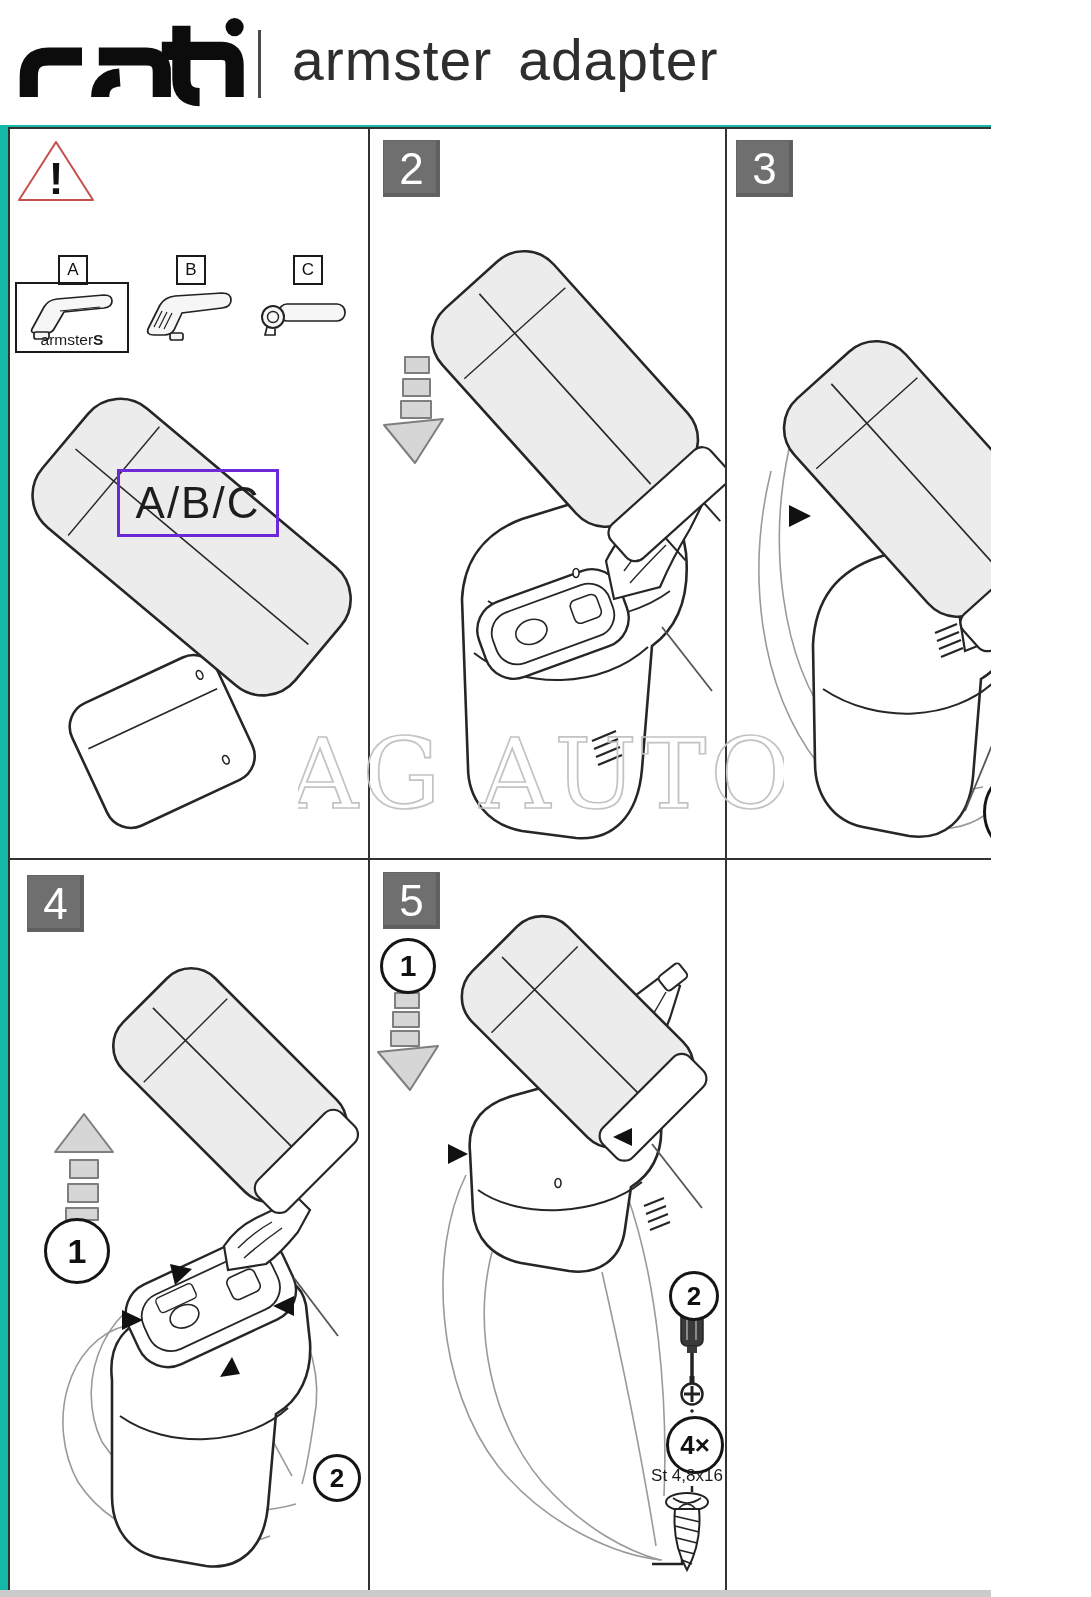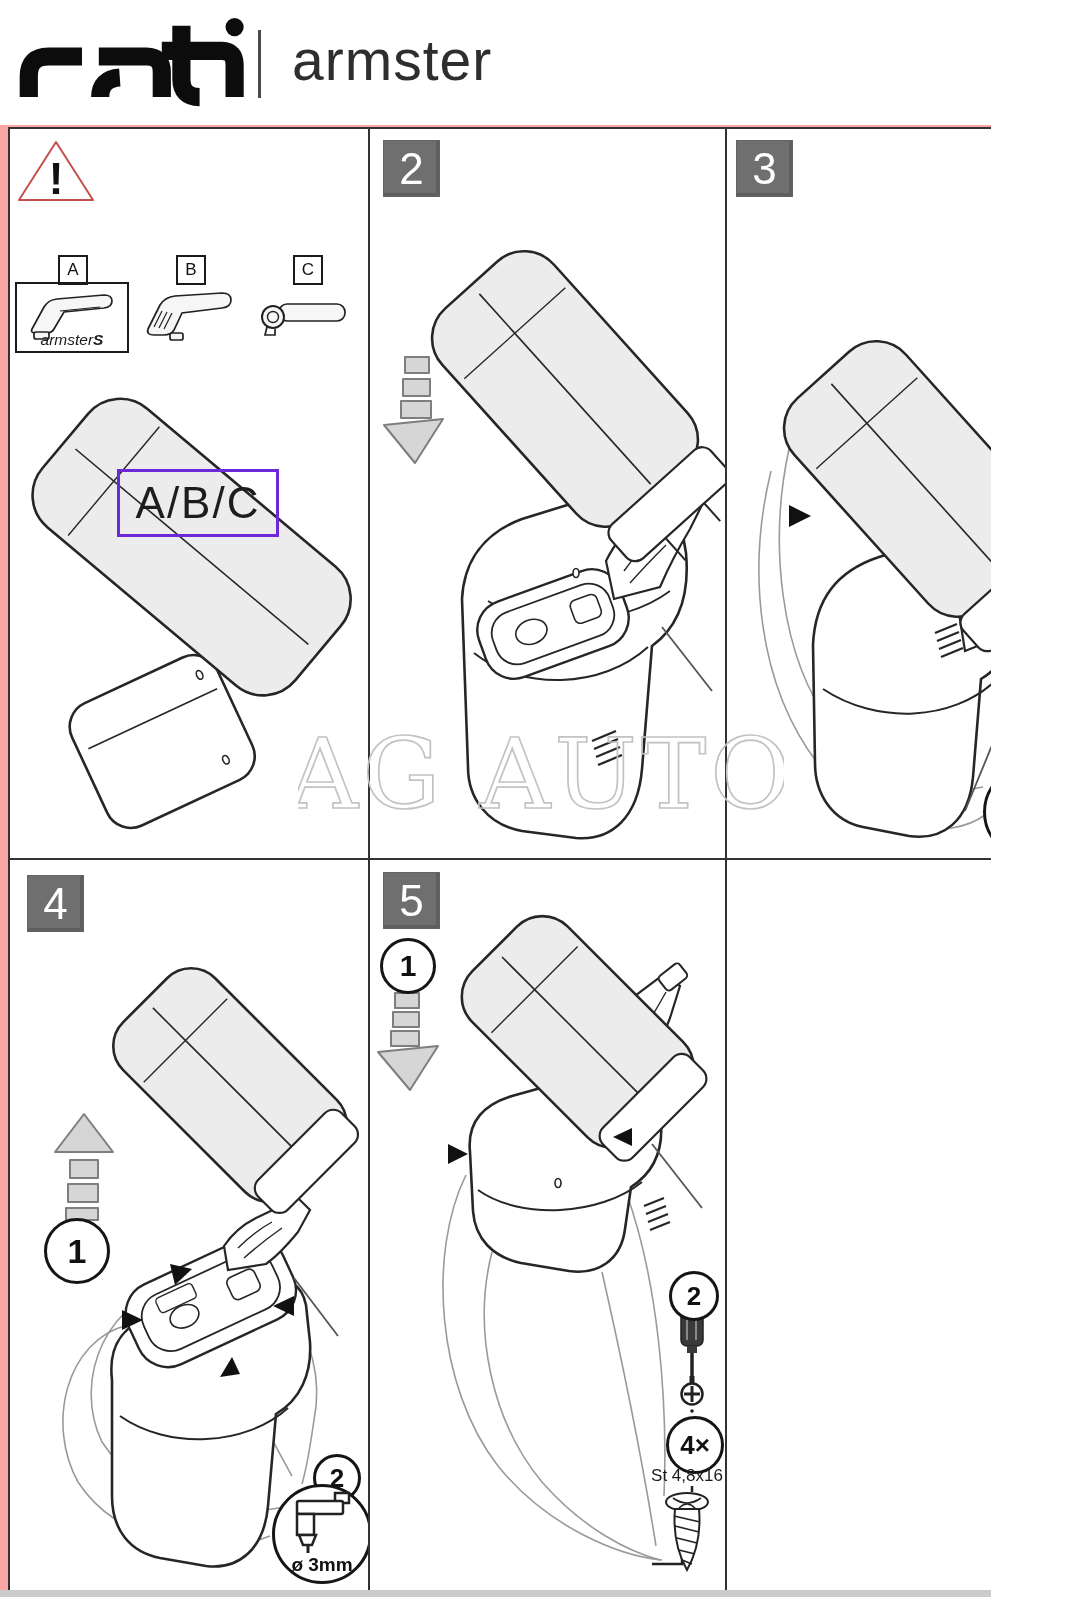--- a/index.html
+++ b/index.html
@@ -1,16 +1,16 @@
 <!DOCTYPE html>
 <html><head>
 <meta charset="utf-8">
 <style>
   html,body{margin:0;padding:0;background:#fff;}
-  .page{position:relative;width:991px;height:1597px;background:#fca5a5;overflow:hidden;
+  .page{position:relative;width:991px;height:1597px;background:#14b8a6;overflow:hidden;
         font-family:"Liberation Sans",sans-serif;color:#222;}
   
   .hdr{position:absolute;left:0;top:0;width:1091px;height:125px;background:#fff;}
   .logo{position:absolute;left:12px;top:4px;width:238px;height:112px;}
   .hdr-divider{position:absolute;left:258px;top:30px;width:3px;height:68px;background:#4a4a4a;}
   .hdr-title{position:absolute;left:292px;top:20px;height:80px;display:flex;align-items:center;
              font-size:57px;color:#2e2e2e;letter-spacing:1px;}
   .hdr-title .w1{margin-right:26px;}
   .hdr-title .w2{font-weight:400;}
   .tools-badge{position:absolute;left:999px;top:27px;width:62px;height:68px;background:#e1262d;}
@@ -28,21 +28,21 @@
          font-size:44px;line-height:55px;text-align:center;
          box-shadow:inset -3px -3px 0 rgba(0,0,0,.14);border:1px solid #646464;}
   .callout{position:absolute;border:3px solid #151515;border-radius:50%;background:#fff;
            display:flex;align-items:center;justify-content:center;font-weight:bold;color:#111;}
   .abc-box{position:absolute;left:107px;top:340px;width:156px;height:62px;border:3px solid #6d28d9;
            display:flex;align-items:center;justify-content:center;font-size:44px;
            letter-spacing:2px;color:#1d1d1d;}
   .tab{position:absolute;top:126px;width:26px;height:26px;border:2px solid #1a1a1a;background:#fff;
        display:flex;align-items:center;justify-content:center;font-size:17px;color:#111;}
   .vbox{position:absolute;top:153px;width:110px;height:67px;border:2px solid #1a1a1a;background:transparent;}
-  .vlabel{position:absolute;left:0;bottom:2px;width:100%;text-align:center;font-size:15.5px;color:#1b1b1b;font-style:italic;}
+  .vlabel{position:absolute;left:0;bottom:2px;width:100%;text-align:center;font-size:15.5px;color:#1b1b1b;}
   .vlabel b{font-weight:700;}
   .spec-txt{position:absolute;text-align:center;color:#1b1b1b;}
   .watermark{position:absolute;left:298px;top:714px;width:486px;height:118px;pointer-events:none;}
   .bottom-strip{position:absolute;left:0;top:1590px;width:1091px;height:7px;background:#cbcbcb;}
   .drill-circle-text{position:absolute;left:0;bottom:5px;width:100%;text-align:center;
                      font-size:19px;font-weight:bold;color:#111;}
 </style>
 </head>
 <body>
 
@@ -56,20 +56,21 @@
         <path d="M154,90 Q126,92 126,118"></path>
         <path d="M242,16 L242,92 Q242,118 268,118"></path>
         <path d="M214,52 L300,52 Q318,52 318,72 L318,118"></path>
       </g>
       <circle cx="318" cy="18" r="13" fill="#0c0c0c"></circle>
     </svg>
     <span class="sr">rati</span>
     <div class="hdr-divider"></div>
     <div class="hdr-title">
       <span class="w1">armster</span>
+      <span class="w2">adapter</span>
     </div>
     <div class="tools-badge">
       <svg viewBox="0 0 62 68" width="62" height="68">
         <g fill="#fff">
           <rect x="38" y="6" width="20" height="13" transform="rotate(45 48 12)"></rect>
           <path d="M20,11 a10,10 0 1 0 6,17 l-4,-6 3,-5 7,1 a10,10 0 0 0 -12,-7 Z"></path>
           <rect x="24" y="20" width="9" height="40" rx="4" transform="rotate(-42 28 40)"></rect>
           <circle cx="49" cy="56" r="5"></circle>
           <rect x="28" y="22" width="5" height="34" transform="rotate(42 30 39)"></rect>
           <path d="M12,58 l5,-7 4,3 -6,7 a3,3 0 0 1 -3,-3 Z"></path>
@@ -281,32 +282,20 @@
         <g fill="#111">
           <polygon points="160,404 182,409 165,425"></polygon>
           <polygon points="112,450 112,470 133,460"></polygon>
           <polygon points="284,436 284,456 263,446"></polygon>
           <polygon points="230,514 210,517 222,497"></polygon>
         </g>
       </svg>
       <div class="badge" style="left:17px;top:15px;">4</div>
       <div class="callout" style="left:34px;top:358px;width:60px;height:60px;font-size:34px;">1</div>
       <div class="callout" style="left:303px;top:594px;width:42px;height:42px;font-size:26px;">2</div>
-      <div class="callout" style="left:262px;top:624px;width:94px;height:94px;">
-        <svg style="position:absolute;left:0;top:0;" width="94" height="66" viewBox="0 0 94 66">
-          <g fill="#fff" stroke="#222" stroke-width="2.5">
-            <rect x="60" y="6" width="14" height="10"></rect>
-            <rect x="22" y="14" width="46" height="13" rx="2"></rect>
-            <rect x="22" y="27" width="17" height="21"></rect>
-            <polygon points="24,48 41,48 37,58 28,58"></polygon>
-          </g>
-          <line x1="33" y1="58" x2="33" y2="66" stroke="#222" stroke-width="3"></line>
-        </svg>
-        <div class="drill-circle-text">ø 3mm</div>
-      </div>
     </div>
 
     <div class="cell c-r">
       <svg class="art" width="355" height="726" viewBox="0 0 355 726">
 
         <g fill="none" stroke="#9a9a9a" stroke-width="1.6">
           <path d="M96,315 C58,392 66,526 128,606 C178,668 250,696 292,700"></path>
           <path d="M122,392 C102,470 122,562 172,622 C214,670 260,692 290,700"></path>
           <path d="M256,332 C288,420 298,540 294,636"></path>
           <path d="M232,412 C252,500 272,598 286,686"></path>

